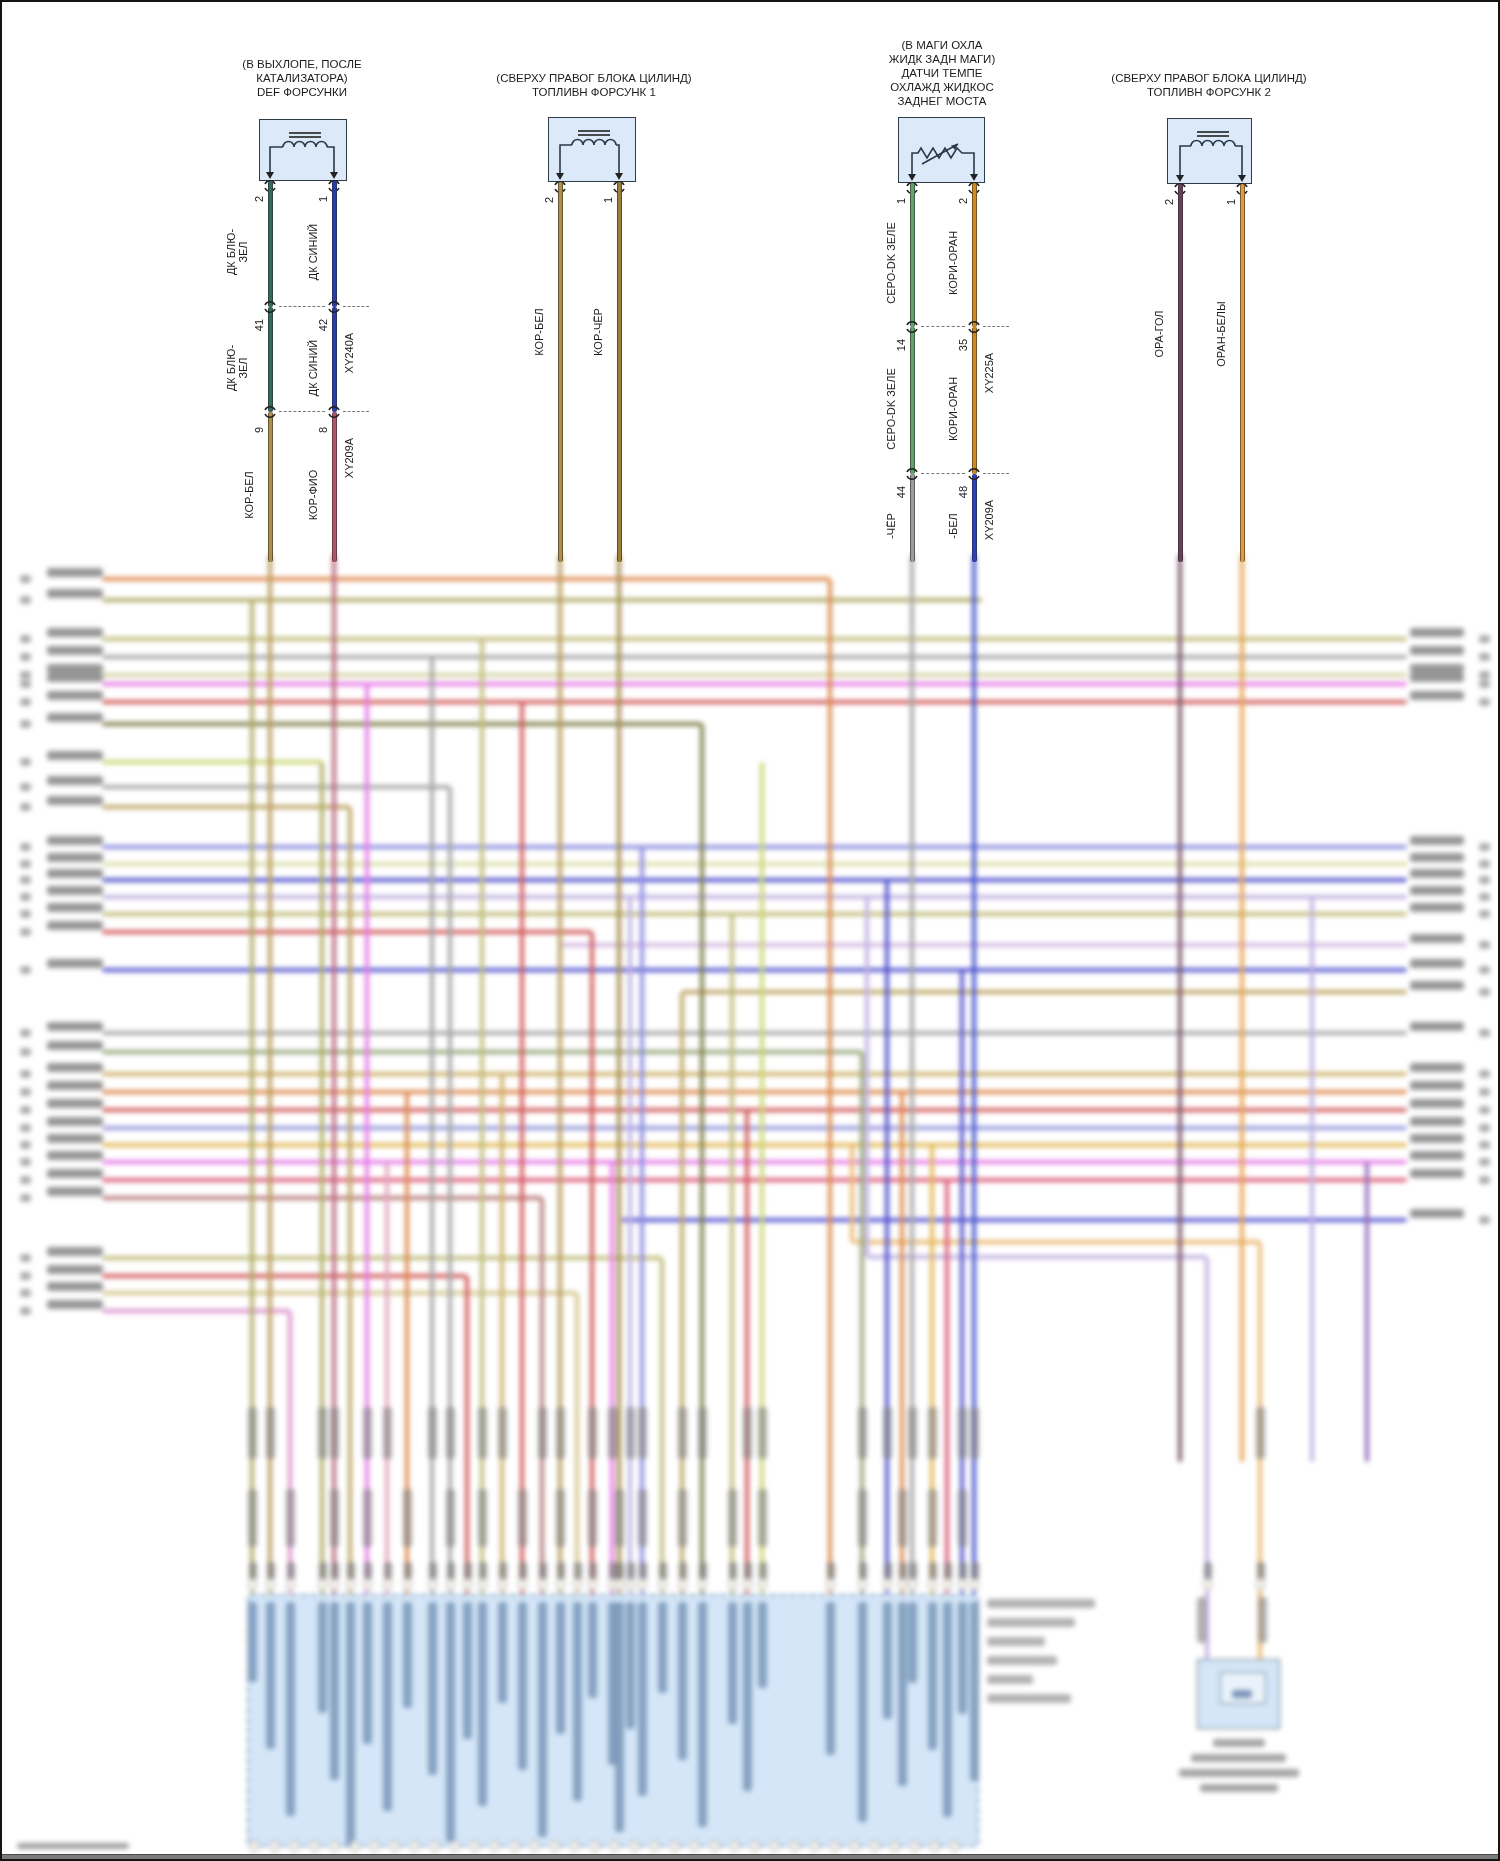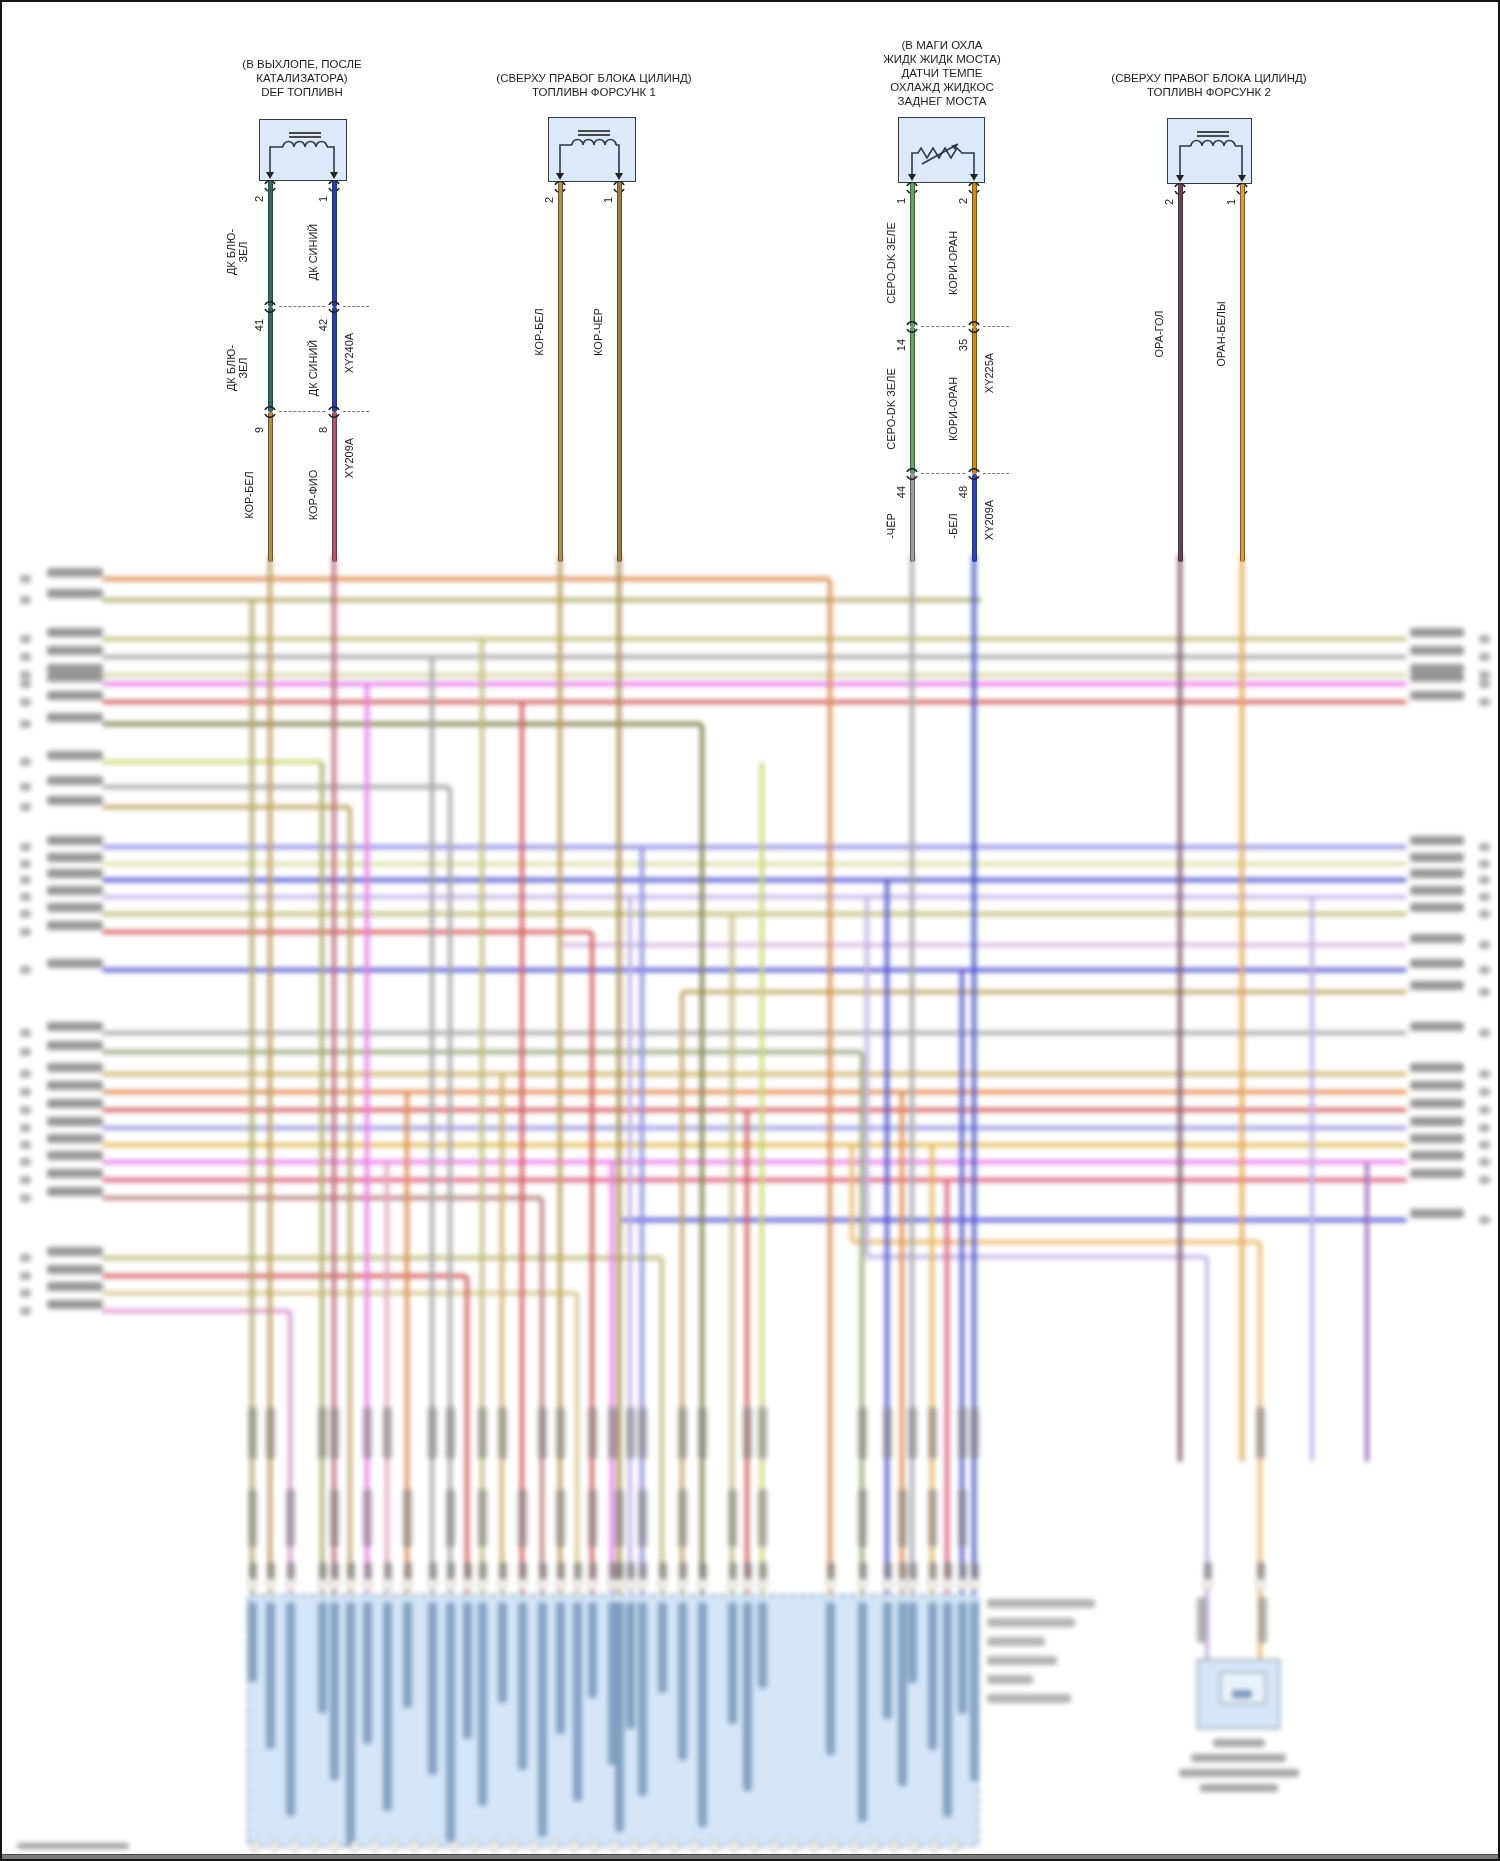--- a/index.html
+++ b/index.html
@@ -429,21 +429,21 @@
       <div class="abs smudge" style="left: 1189px; top: 1752px; width: 95px; height: 8px; background: rgb(119, 119, 119); opacity: 0.75;"></div>
       <div class="abs smudge" style="left: 1176.5px; top: 1767px; width: 120px; height: 8px; background: rgb(119, 119, 119); opacity: 0.75;"></div>
       <div class="abs smudge" style="left: 1197.5px; top: 1782px; width: 78px; height: 8px; background: rgb(119, 119, 119); opacity: 0.75;"></div>
       <div class="abs smudge" style="left: 1195px; top: 1595px; width: 9px; height: 46px; background: rgb(106, 106, 106); opacity: 0.6;"></div>
       <div class="abs smudge" style="left: 1256px; top: 1595px; width: 9px; height: 46px; background: rgb(106, 106, 106); opacity: 0.6;"></div>
       <div class="abs smudge" style="left: 15px; top: 1841px; width: 112px; height: 6px; background: rgb(119, 119, 119); opacity: 0.8;"></div>
     </div>
   <div class="layer" id="crisp-layer">
       <div class="abs title" style="left: 140px; top: 55px; width: 320px;">(В ВЫХЛОПЕ, ПОСЛЕ
 КАТАЛИЗАТОРА)
-DEF ТОПЛИВН</div>
+DEF ФОРСУНКИ</div>
       <div class="abs cbox" style="left: 257px; top: 117px; width: 88px; height: 62px;"></div>
       <div class="abs" style="left: 257px; top: 117px;">
         <svg width="88" height="62">
           <line x1="30" y1="14" x2="62" y2="14" stroke="#222" stroke-width="1.6"></line>
           <line x1="30" y1="18" x2="62" y2="18" stroke="#222" stroke-width="1.6"></line>
           <path d="M11,53 L11,28 L24,28" fill="none" stroke="#2a3a4a" stroke-width="1.6"></path>
           <path d="M24,28 a5.5,5.5 0 0 1 11,0 a5.5,5.5 0 0 1 11,0 a5.5,5.5 0 0 1 11,0 a5.5,5.5 0 0 1 11,0" fill="none" stroke="#2a3a4a" stroke-width="1.6"></path>
           <path d="M68,28 L75,28 L75,53" fill="none" stroke="#2a3a4a" stroke-width="1.6"></path>
           <polygon points="7,53 15,53 11,60" fill="#222"></polygon>
           <polygon points="71,53 79,53 75,60" fill="#222"></polygon>
@@ -537,21 +537,21 @@
       <div class="abs" style="left: 609px; top: 176px;">
         <svg width="16" height="18">
           <path d="M3,7 A5.5,5.5 0 0 1 13,7" fill="none" stroke="#222" stroke-width="1.6"></path>
           <path d="M3,11 A5.5,5.5 0 0 0 13,11" fill="none" stroke="#222" stroke-width="1.6"></path>
         </svg>
       </div>
       <div class="abs vline" style="left: 614.5px; top: 180px; width: 5px; height: 380px; background: rgb(154, 127, 58); border-left: 1px solid rgba(40, 40, 40, 0.55); border-right: 1px solid rgba(40, 40, 40, 0.55); box-sizing: border-box;"></div>
       <div class="abs vlabel" style="left: 536px; top: 324px; width: 120px;">КОР-ЧЁР</div>
       <div class="abs vlabel" style="left: 546px; top: 192px; width: 120px;">1</div>
       <div class="abs title" style="left: 780px; top: 36px; width: 320px;">(В МАГИ ОХЛА
-ЖИДК ЖИДК МОСТА)
+ЖИДК ЗАДН МАГИ)
 ДАТЧИ ТЕМПЕ
 ОХЛАЖД ЖИДКОС
 ЗАДНЕГ МОСТА</div>
       <div class="abs cbox" style="left: 896px; top: 115px; width: 87px; height: 66px;"></div>
       <div class="abs" style="left: 896px; top: 115px;">
         <svg width="87" height="66">
           <path d="M14,57 L14,36 L20,36 L23,31 L29,41 L35,31 L41,41 L47,31 L53,41 L59,31 L64,36 L76,36 L76,57" fill="none" stroke="#2a3a4a" stroke-width="1.6"></path>
           <line x1="24" y1="47" x2="60" y2="27" stroke="#2a3a4a" stroke-width="1.6"></line>
           <polygon points="60,27 53,28.5 57,33" fill="#2a3a4a"></polygon>
           <polygon points="10,57 18,57 14,64" fill="#222"></polygon>

